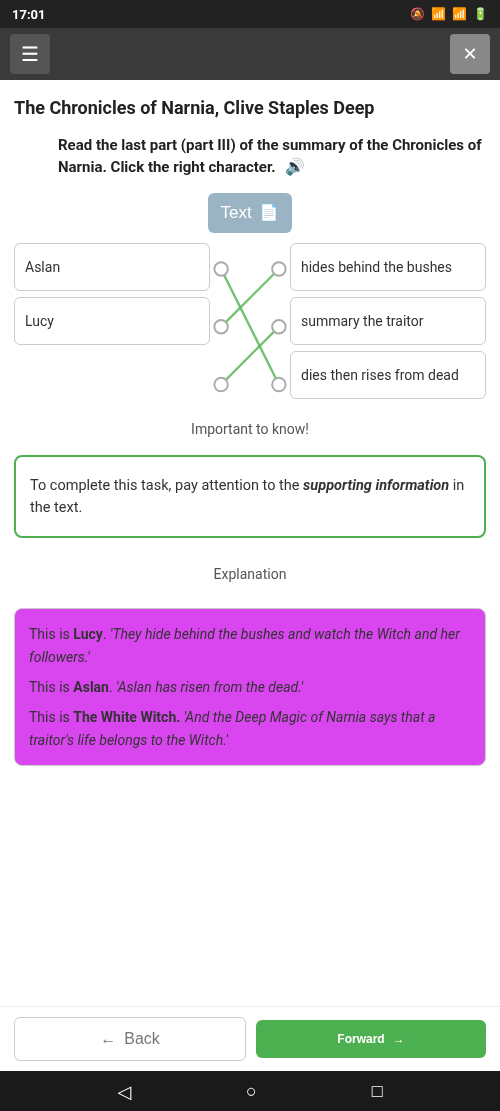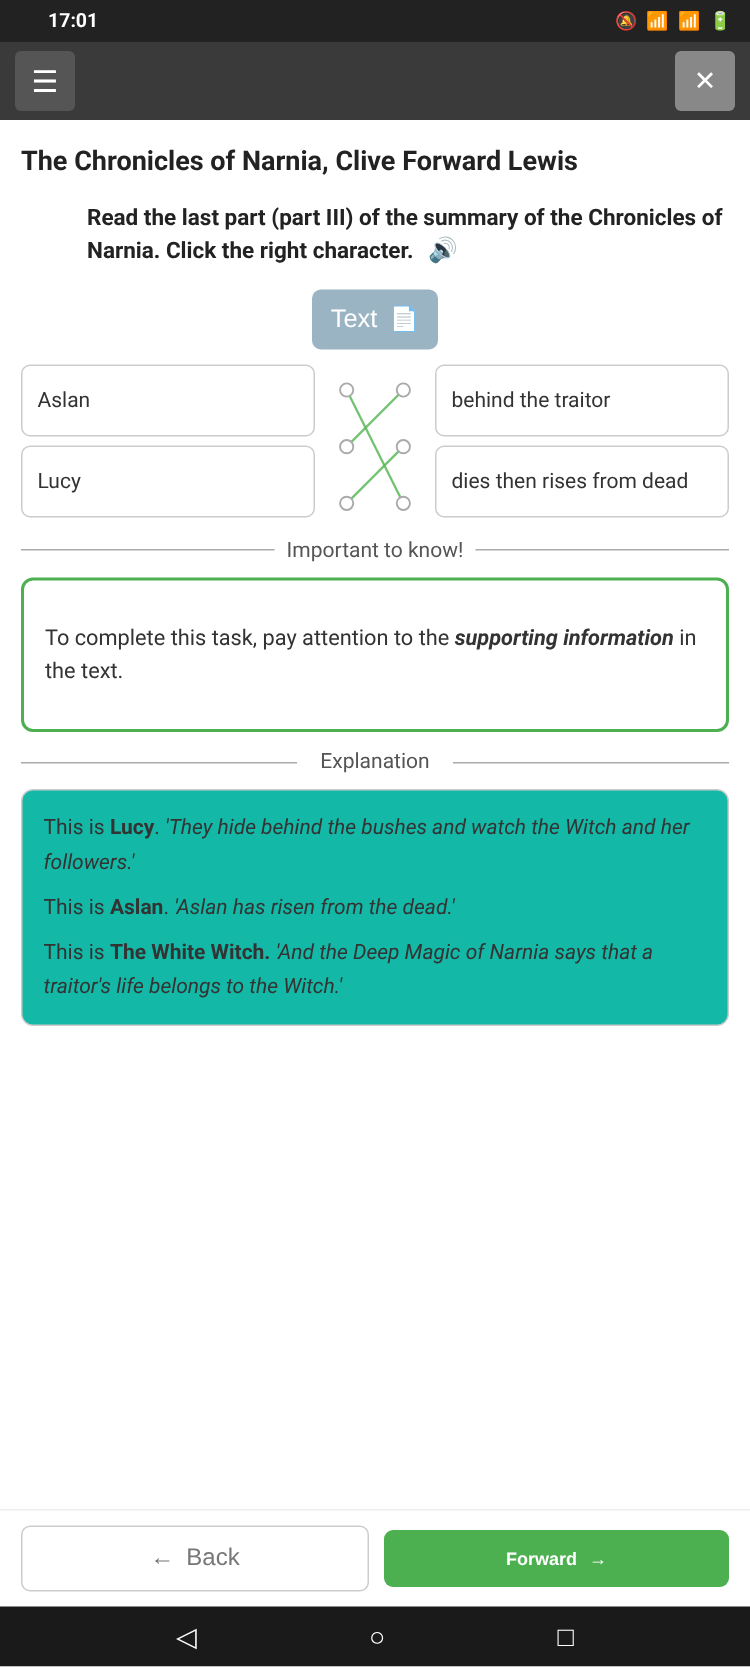--- a/index.html
+++ b/index.html
@@ -17,21 +17,21 @@
     .status-bar {
       background: #222;
       color: #fff;
       font-size: 13px;
       padding: 4px 12px;
       display: flex;
       justify-content: space-between;
       align-items: center;
       height: 28px;
     }
-    .status-time { font-weight: bold; margin-left: 20px; }
+    .status-time { font-weight: bold; }
     .status-icons { display: flex; gap: 6px; align-items: center; font-size: 12px; }
 
     
     .top-nav {
       background: #3a3a3a;
       display: flex;
       justify-content: space-between;
       align-items: center;
       padding: 0 10px;
       height: 52px;
@@ -161,38 +161,39 @@
       position: relative;
       margin-bottom: 10px;
     }
 
     
     .divider-section {
       display: flex;
       align-items: center;
       margin: 14px 0 10px 0;
       gap: 8px;
+      flex-direction: column;
     }
     .divider-line {
       flex: 1;
       height: 1px;
       background: #aaa;
     }
     .divider-label {
       font-size: 14px;
       color: #555;
       text-align: center;
       white-space: nowrap;
     }
 
     
     .info-box {
       border: 2px solid #4caf50;
       border-radius: 8px;
-      padding: 28px 14px;
+      padding: 18px 14px;
       margin-bottom: 12px;
       font-size: 14.5px;
       color: #333;
       line-height: 1.5;
       background: #fff;
     }
     .info-box strong, .info-box b { font-weight: bold; }
 
     
     .explanation-divider {
@@ -202,21 +203,21 @@
       gap: 16px;
     }
     .explanation-box {
       border: 1.5px solid #ccc;
       border-radius: 8px;
       padding: 14px 14px;
       margin-bottom: 14px;
       font-size: 14px;
       color: #333;
       line-height: 1.6;
-      background: #14b8a6;
+      background: #d946ef;
     }
     .explanation-box p { margin-bottom: 8px; }
     .explanation-box p:last-child { margin-bottom: 0; }
 
     
     .bottom-nav {
       background: #fff;
       display: flex;
       justify-content: space-between;
       align-items: center;
@@ -285,21 +286,21 @@
   <button class="menu-btn">
     <span>☰</span>
   </button>
   <button class="close-btn">
     <span>✕</span>
   </button>
 </div>
 
 <div class="main-content">
 
-  <div class="page-title">The Chronicles of Narnia, Clive Forward Lewis</div>
+  <div class="page-title">The Chronicles of Narnia, Clive Staples Deep</div>
 
   <div class="instruction">
     <span>Read the last part (part III) of the summary of the Chronicles of Narnia. Click the right character.</span>
     <span class="speaker-icon">🔊</span>
   </div>
 
   <div class="text-btn-wrap">
     <button class="text-btn">
       <span>Text</span>
       <span class="doc-icon">📄</span>
@@ -333,21 +334,24 @@
           <circle cx="10" cy="147" r="7" fill="white" stroke="#aaa" stroke-width="2"></circle>
 
           <circle cx="70" cy="27" r="7" fill="white" stroke="#aaa" stroke-width="2"></circle>
           <circle cx="70" cy="87" r="7" fill="white" stroke="#aaa" stroke-width="2"></circle>
           <circle cx="70" cy="147" r="7" fill="white" stroke="#aaa" stroke-width="2"></circle>
         </svg>
       </div>
 
       <div class="right-col">
         <div class="match-item right-item">
-          <span>behind the traitor</span>
+          <span>hides behind the bushes</span>
+        </div>
+        <div class="match-item right-item">
+          <span>summary the traitor</span>
         </div>
         <div class="match-item right-item">
           <span>dies then rises from dead</span>
         </div>
       </div>
 
     </div>
   </div>
 
   <div class="divider-section">

